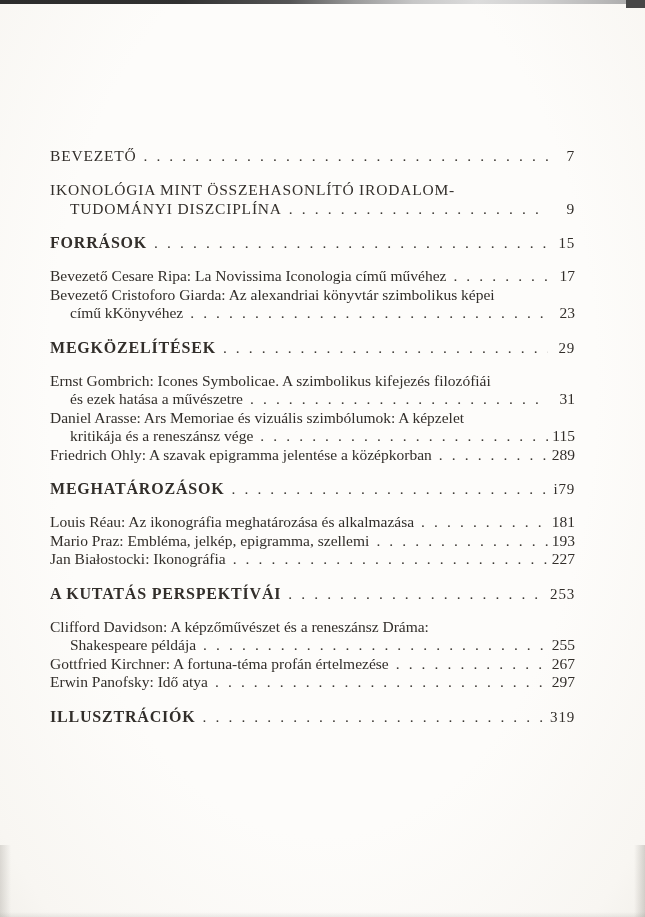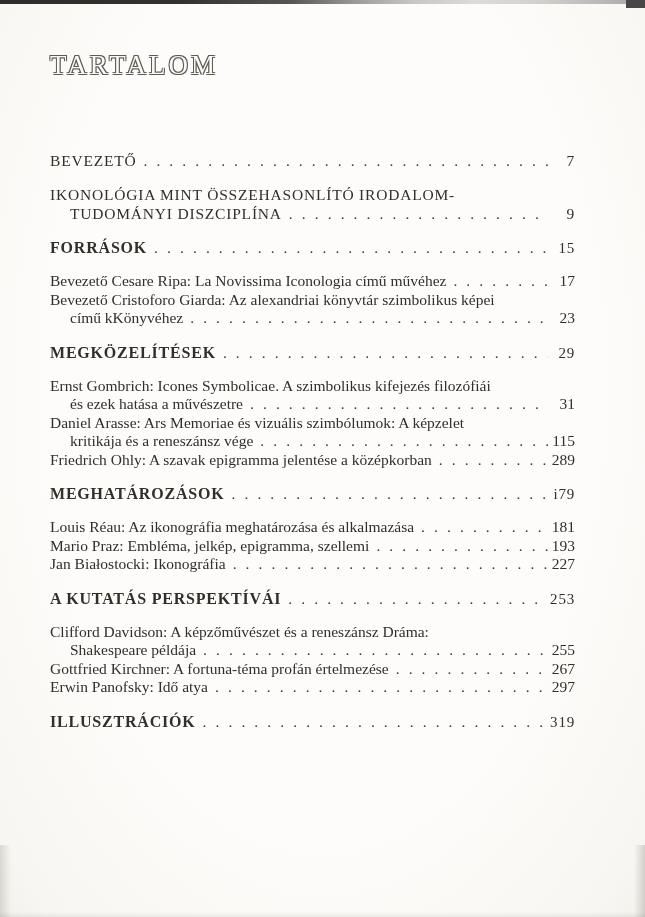--- a/index.html
+++ b/index.html
@@ -51,21 +51,21 @@
     font-size: 27px;
     font-weight: normal;
     letter-spacing: 3px;
     color: #fbfaf7;
     text-shadow:
       -1px -1px 0 #5e5a54,  1px -1px 0 #5e5a54,
       -1px  1px 0 #5e5a54,  1px  1px 0 #5e5a54,
       0 0 1px #6a665f;
   }
 
-  .toc { margin-top: 70px; }
+  .toc { margin-top: 96px; }
 
   .item { margin: 0; }
   .item.caps, .item.caps-bold { margin-top: 15px; margin-bottom: 14px; }
   .item:first-child { margin-top: 0; }
 
   .line {
     display: flex;
     align-items: baseline;
     line-height: 18.5px;
     font-size: 15.5px;
@@ -100,21 +100,20 @@
 <body>
 
 <div class="page">
   <div class="scan-top"></div>
   <div class="scan-top-right"></div>
   <div class="scan-bottom-left"></div>
   <div class="scan-bottom-right"></div>
   <div class="scan-bottom-edge"></div>
 
   <div class="content">
-    <h1 class="title">TARTALOM</h1>
     <div class="toc">
         <div class="item caps">
           <div class="line">
             <span class="txt">BEVEZETŐ</span>
             <span class="leader">. . . . . . . . . . . . . . . . . . . . . . . . . . . . . . . . . . . . . . . . . . . . . . . . . . . . . . . . . . . . . . . . . . . . . . . . . . . . . . . .</span>
             <span class="pg">7</span>
           </div>
         </div>
         <div class="item caps">
           <div class="line">

